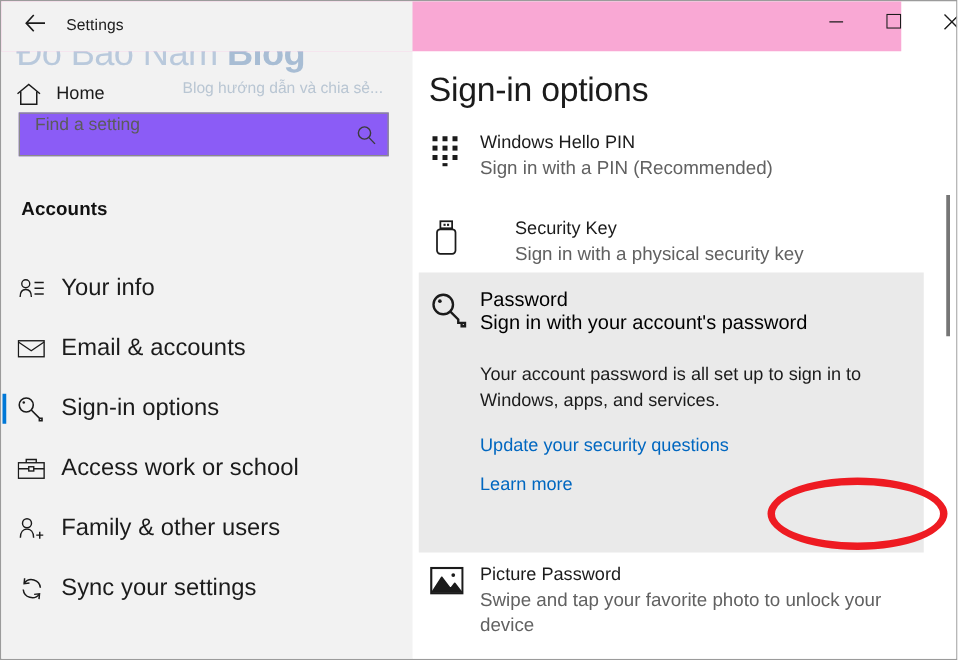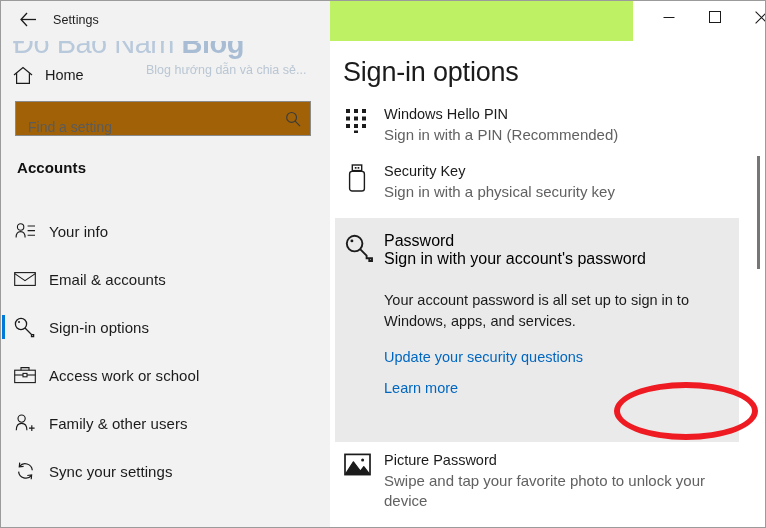--- a/index.html
+++ b/index.html
@@ -19,23 +19,23 @@
     height: 528px;
     background: #ffffff;
     border: 1px solid #9b9b9b;
     overflow: hidden;
   }
 
   
   #titlebar {
     position: absolute;
     top: 0; left: 0;
-    width: 632px;
+    width: 720px;
     height: 40px;
-    background: #bef264;
+    background: #f9a8d4;
     z-index: 40;
   }
   #titlebar-left-bg {
     position: absolute;
     top: 0; left: 0;
     width: 329px; height: 40px;
     background: #f2f2f2;
   }
   #back-button {
     position: absolute;
@@ -76,25 +76,25 @@
     left: 0; top: 17px;
     width: 329px; height: 34px;
     display: flex; align-items: center;
     cursor: pointer;
   }
   #home-row .ico { width: 44px; display:flex; justify-content:center; align-items:center;}
   #home-row .lbl { font-size: 14.5px; color: #1b1b1b; }
 
   #search-box {
     position: absolute;
-    left: 14px; top: 60px;
+    left: 14px; top: 49px;
     width: 296px; height: 35px;
-    background: #a16207;
+    background: #8b5cf6;
     border: 1px solid #8a8a8a;
-    display: flex; align-items: flex-end;
+    display: flex; align-items: flex-start;
     cursor: text;
   }
   #search-input {
     flex: 1;
     border: 0; outline: 0;
     background: transparent;
     font-family: "Liberation Sans", sans-serif;
     font-size: 14px;
     color: #1b1b1b;
     padding: 0 6px 0 12px;
@@ -133,21 +133,21 @@
     width: 3px; height: 24px;
     background: transparent;
   }
   .nav-item.selected .accent { background: #0078d7; }
   .nav-item .ico {
     width: 48px;
     display: flex; align-items: center; justify-content: center;
     flex: 0 0 48px;
   }
   .nav-item .lbl {
-    font-size: 15px;
+    font-size: 19px;
     color: #1b1b1b;
     letter-spacing: .05px;
   }
 
   
   #watermark {
     position: absolute;
     left: 0; top: 0;
     width: 330px; height: 100px;
     z-index: 30;
@@ -207,21 +207,21 @@
     line-height: 19px;
   }
   .option .desc {
     font-size: 15px;
     color: #616161;
     line-height: 20px;
     margin-top: 1px;
   }
 
   #opt-pin   { top: 64px; }
-  #opt-key   { top: 121px; }
+  #opt-key   { top: 133px; gap: 28px; }
 
   
   #password-panel {
     position: absolute;
     left: 5px; top: 177px;
     width: 404px; height: 224px;
     background: #eaeaea;
   }
   #opt-password {
     position: absolute;

